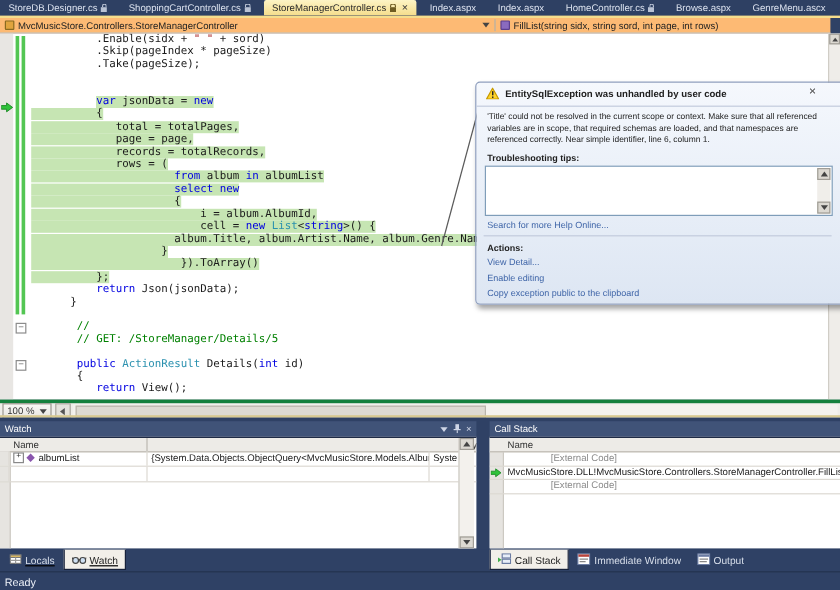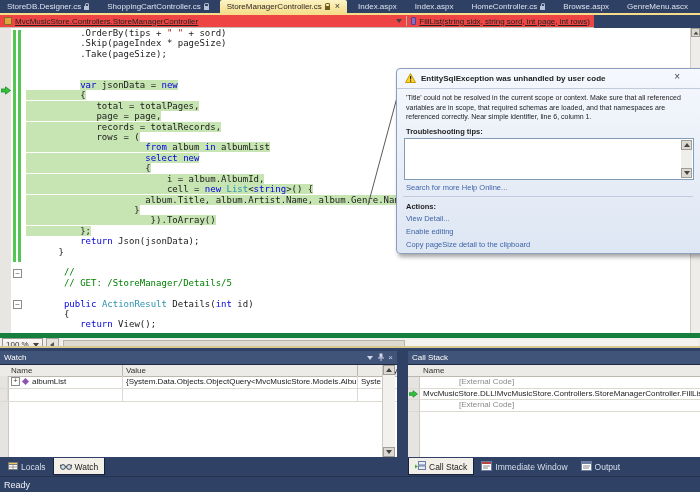--- a/index.html
+++ b/index.html
@@ -11,21 +11,21 @@
   .dtab{display:flex;align-items:center;gap:3px;padding:0 7px;margin-right:4px;font-size:8px;color:#dbe1ee;white-space:nowrap;cursor:default;}
   .dtab.active{background:linear-gradient(#fdf4c5,var(--accent-tab));color:#2a2a2a;border-radius:2px 2px 0 0;}
   .lock{width:5px;height:4px;background:#b9c2d4;position:relative;margin-top:2px;}
   .lock::before{content:"";position:absolute;left:0.5px;top:-3px;width:2.5px;height:2.5px;border:1px solid #b9c2d4;border-bottom:0;border-radius:2px 2px 0 0;}
   .dtab.active .lock{background:#6e5c22;}
   .dtab.active .lock::before{border-color:#6e5c22;}
   .tclose{font-size:9px;line-height:9px;color:#3a3a3a;margin-left:2px;}
   #tab-underline{position:absolute;left:0;top:13px;width:700px;height:2px;background:var(--accent-tab);}
 
   
-  #navbar{position:absolute;left:0;top:15px;width:594px;height:12px;background:#ef4444;border-bottom:1px solid #c6c2ba;display:flex;align-items:center;font-size:8px;color:#222;text-decoration:underline;}
+  #navbar{position:absolute;left:0;top:15px;width:692px;height:12px;background:#fdba74;border-bottom:1px solid #c6c2ba;display:flex;align-items:center;font-size:8px;color:#222;}
   .nav-combo{display:flex;align-items:center;gap:3px;height:100%;padding:0 4px;overflow:hidden;white-space:nowrap;}
   .nav-combo.left{width:404px;}
   .nav-combo.left .spacer{flex:1;}
   .nav-divider{width:1px;height:10px;background:#b4b0a8;}
   .nav-icon{display:inline-block;width:6px;height:6px;border-radius:1px;}
   .class-ic{background:#e0a43e;border:1px solid #8a6a20;}
   .method-ic{background:#8a6bbf;border:1px solid #5b3f8f;}
 
   
   #editor{position:absolute;left:0;top:28px;width:700px;height:305px;background:#fff;overflow:hidden;}
@@ -56,21 +56,21 @@
   .sb-btn{background:#dcd9d2;border:1px solid #a09d96;display:flex;align-items:center;justify-content:center;box-sizing:border-box;}
   .xd-sb .sb-btn{width:11px;height:10px;}
   .xd-sb .dn{position:absolute;bottom:0;}
   #search-link{position:absolute;left:9px;top:114px;color:var(--link);}
   .xd-sep{position:absolute;left:6px;top:127px;width:290px;border-top:1px solid #c2cbdd;}
   #xd-actions-label{position:absolute;left:9px;top:133px;}
   #xd-actions{position:absolute;left:9px;top:145px;display:flex;flex-direction:column;gap:4px;}
   .xd-link{color:var(--link);cursor:default;font-size:7.5px;}
 
   
-  #hscroll-strip{position:absolute;left:0;top:333px;width:700px;height:13px;background:#efede9;border-top:5px solid #15803d;display:flex;align-items:center;}
+  #hscroll-strip{position:absolute;left:0;top:333px;width:700px;height:13px;background:#efede9;border-top:3px solid #15803d;display:flex;align-items:center;}
   #zoom-combo{display:flex;align-items:center;gap:4px;height:11px;margin-left:2px;padding:0 3px;background:linear-gradient(#f9f8f6,#e8e5e0);border:1px solid #9c9890;font-size:8px;color:#333;}
   .hs-btn{width:11px;height:11px;margin-left:3px;background:#e5e2dc;border:1px solid #aba79f;display:flex;align-items:center;justify-content:center;}
   .hs-track{flex:1;height:11px;margin:0 2px;background:#f4f2ee;position:relative;}
   .hs-thumb{position:absolute;left:2px;top:1px;width:340px;height:9px;background:#dedad2;border:1px solid #b9b5ac;}
   #splitline{position:absolute;left:0;top:346px;width:700px;height:2px;background:#d8c990;}
 
   
   #bottom{position:absolute;left:0;top:348px;width:700px;height:110px;background:#2f4165;}
   .panel{position:absolute;top:3px;}
   #watch-panel{left:0;width:397px;}
@@ -89,21 +89,21 @@
   .vsb{position:absolute;right:2px;top:0;bottom:0;width:12px;background:#f3f1ed;border-left:1px solid #ccc9c2;}
   .vsb .sb-btn{width:12px;height:10px;}
   .vsb .dn{position:absolute;bottom:0;}
   .cs-gutter{position:absolute;left:0;top:0;bottom:0;width:11px;background:#e6e4e0;border-right:1px solid #ccc9c2;}
   .csrow .flabel{position:absolute;left:15px;top:0;height:12px;line-height:12px;white-space:nowrap;overflow:hidden;right:0;}
   .csrow.ext .flabel{color:#8a8a8a;margin-left:36px;}
   .cs-arrow{position:absolute;left:1px;top:2px;}
 
   
   #bottom-tabs-left,#bottom-tabs-right{position:absolute;top:458px;height:18px;display:flex;align-items:flex-start;gap:1px;}
-  #bottom-tabs-left{left:2px;} #bottom-tabs-right{left:408px;}
+  #bottom-tabs-left{left:2px;text-decoration:underline;} #bottom-tabs-right{left:408px;}
   .btab{height:15px;display:flex;align-items:center;gap:3px;padding:1px 6px 0 6px;font-size:8.5px;color:#d8dfeb;white-space:nowrap;}
   .btab.active{background:#f2efe9;color:#1b1b1b;border:1px solid #17213a;border-top:none;}
 
   
   #statusbar{position:absolute;left:0;top:476px;width:700px;height:16px;background:#2f4165;border-top:1px solid #24334f;color:#edf1f8;font-size:9px;display:flex;align-items:center;padding-left:4px;box-sizing:border-box;}
 
   
   .tri-down{width:0;height:0;border-left:3px solid transparent;border-right:3px solid transparent;border-top:4px solid #444;display:inline-block;}
   .tri-up{width:0;height:0;border-left:3px solid transparent;border-right:3px solid transparent;border-bottom:4px solid #444;display:inline-block;}
   .tri-left{width:0;height:0;border-top:3px solid transparent;border-bottom:3px solid transparent;border-right:4px solid #555;display:inline-block;}
@@ -160,21 +160,21 @@
       <span class="nav-icon method-ic"></span>
       <span class="nav-text">FillList(string sidx, string sord, int page, int rows)</span>
     </div>
   </div>
 
   <div id="editor">
     <div class="bp-margin"></div>
     <div class="chbar b1"></div>
     <div class="chbar b2"></div>
     <div id="code-lines">
-        <div class="code-line"><span class="tk-p">          .OrderBy(tips + </span><span class="tk-s">" "</span><span class="tk-p"> + sord)</span></div>
+        <div class="code-line"><span class="tk-p">          .Enable(sidx + </span><span class="tk-s">" "</span><span class="tk-p"> + sord)</span></div>
         <div class="code-line"><span class="tk-p">          .Skip(pageIndex * pageSize)</span></div>
         <div class="code-line"><span class="tk-p">          .Take(pageSize);</span></div>
         <div class="code-line"></div>
         <div class="code-line"></div>
         <div class="code-line"><span class="tk-p">          </span><span class="hl"><span class="tk-k">var</span><span class="tk-p"> jsonData = </span><span class="tk-k">new</span></span></div>
         <div class="code-line"><span class="hl"><span class="tk-p">          {</span></span></div>
         <div class="code-line"><span class="hl"><span class="tk-p">             total = totalPages,</span></span></div>
         <div class="code-line"><span class="hl"><span class="tk-p">             page = page,</span></span></div>
         <div class="code-line"><span class="hl"><span class="tk-p">             records = totalRecords,</span></span></div>
         <div class="code-line"><span class="hl"><span class="tk-p">             rows = (</span></span></div>
@@ -234,21 +234,21 @@
               <span class="tri-down"></span>
             </div>
         </div>
       </div>
       <a class="xd-link" id="search-link">Search for more Help Online...</a>
       <div class="xd-sep"></div>
       <div class="xd-label" id="xd-actions-label">Actions:</div>
       <div id="xd-actions">
           <a class="xd-link">View Detail...</a>
           <a class="xd-link">Enable editing</a>
-          <a class="xd-link">Copy pageSize detail to the clipboard</a>
+          <a class="xd-link">Copy exception public to the clipboard</a>
         </div>
     </div>
   <span class="collapse-box" style="top: 241.16px;">–</span>
       <span class="collapse-box" style="top: 272.42px;">–</span>
     </div>
 
   <div id="hscroll-strip">
     <div id="zoom-combo">
       <span>100 %</span>
       <span class="tri-down"></span>
@@ -274,21 +274,20 @@
               <rect x="1" y="4.5" width="6" height="1" fill="#cfd6e6"></rect>
               <rect x="3.6" y="5.5" width="0.9" height="2.5" fill="#cfd6e6"></rect>
             </svg>
         </span>
         <span class="pt-btn">×</span>
       </div>
       <div class="grid">
         <div class="gutter-col"></div>
         <div class="ghead">
           <div class="hcell" style="left:8px;width:115px;">Name</div>
-          <div class="hcell" style="left:123px;width:235px;">Value</div>
           <div class="hcell" style="left:358px;width:23px;border-right:none;margin-left:28px;">Type</div>
         </div>
         <div id="watch-rows">
             <div class="wrow" style="top: 11px;">
               <div class="wcell" style="left: 0px; width: 8px; background: rgb(230, 228, 224);"></div>
               <div class="wcell" style="left: 8px; width: 115px;"><span class="expander">+</span><span class="diamond"></span><span>albumList</span></div>
               <div class="wcell" style="left: 123px; width: 235px; padding-left: 3px;">{System.Data.Objects.ObjectQuery&lt;MvcMusicStore.Models.Album</div>
               <div class="wcell" style="left: 358px; width: 23px; padding-left: 3px; border-right: none;">System.</div>
             </div>
             <div class="wrow" style="top: 23.5px;">

